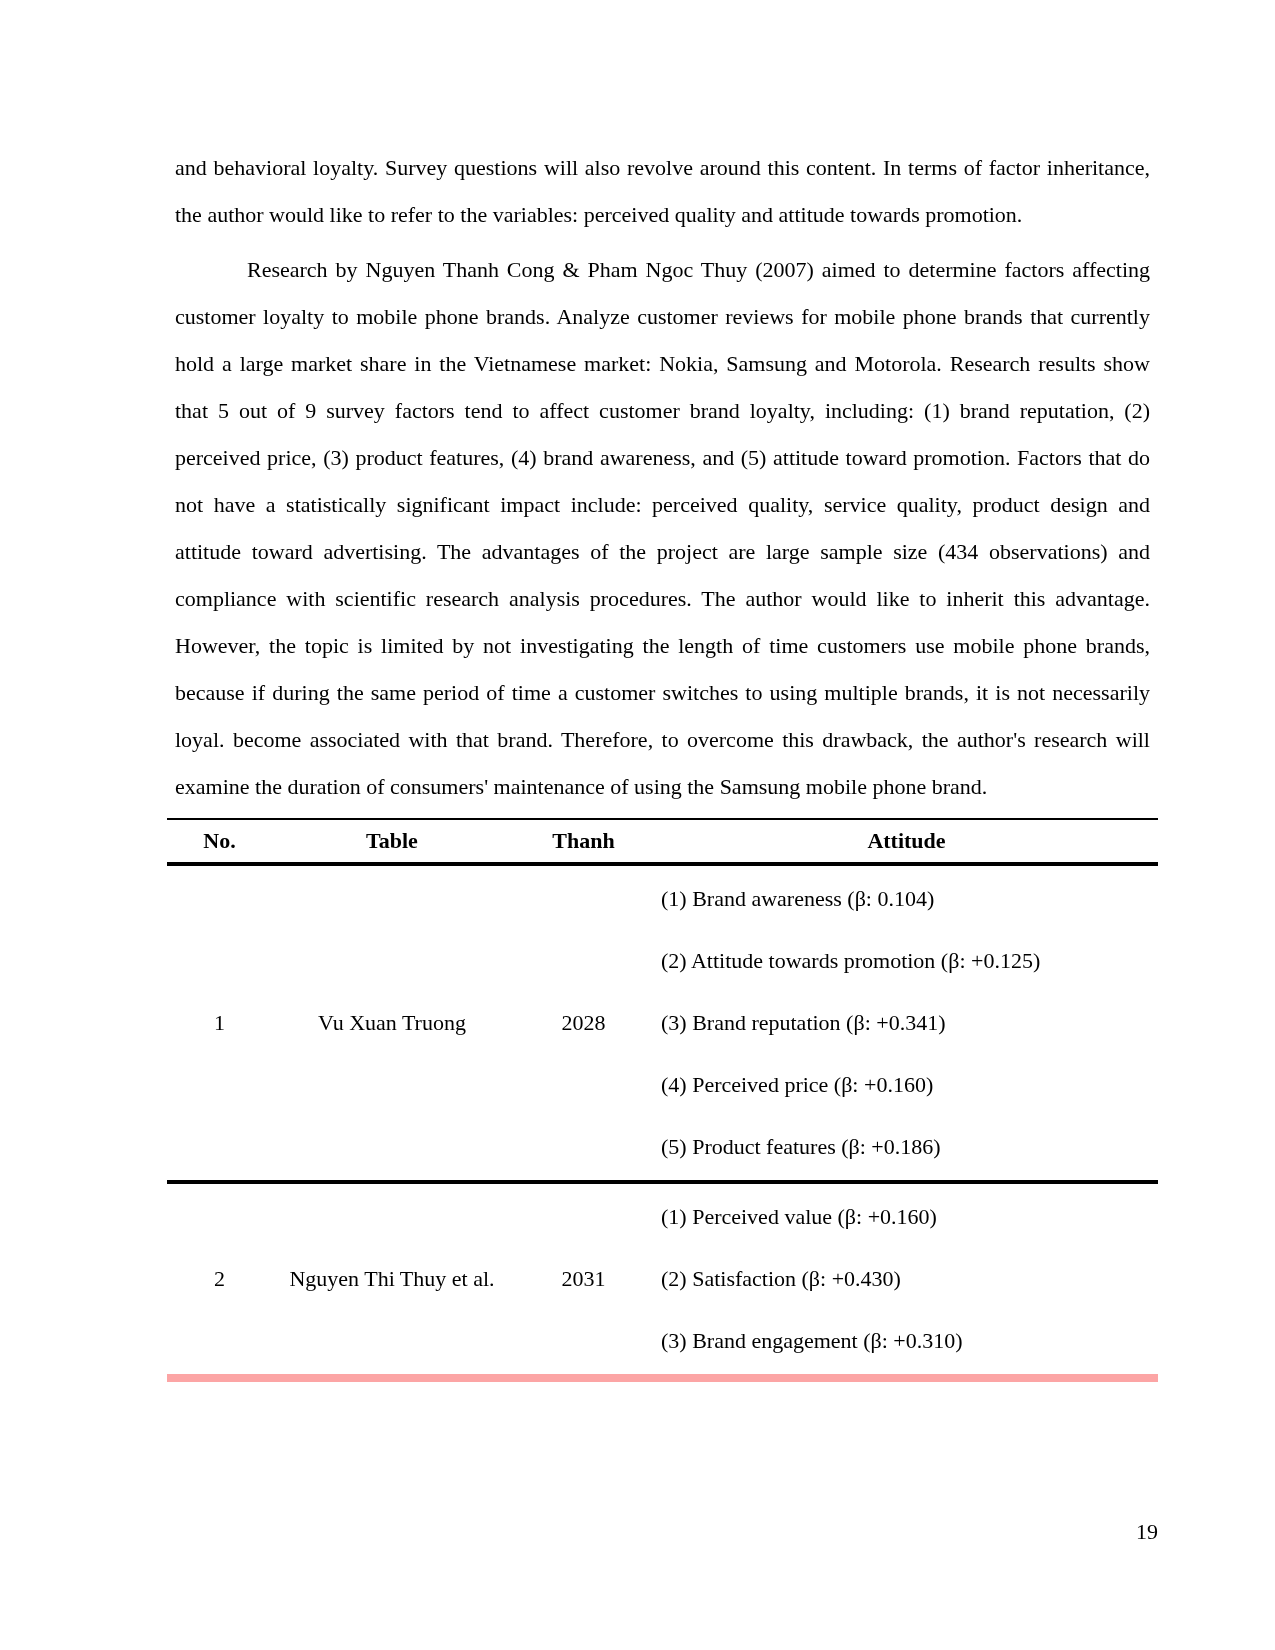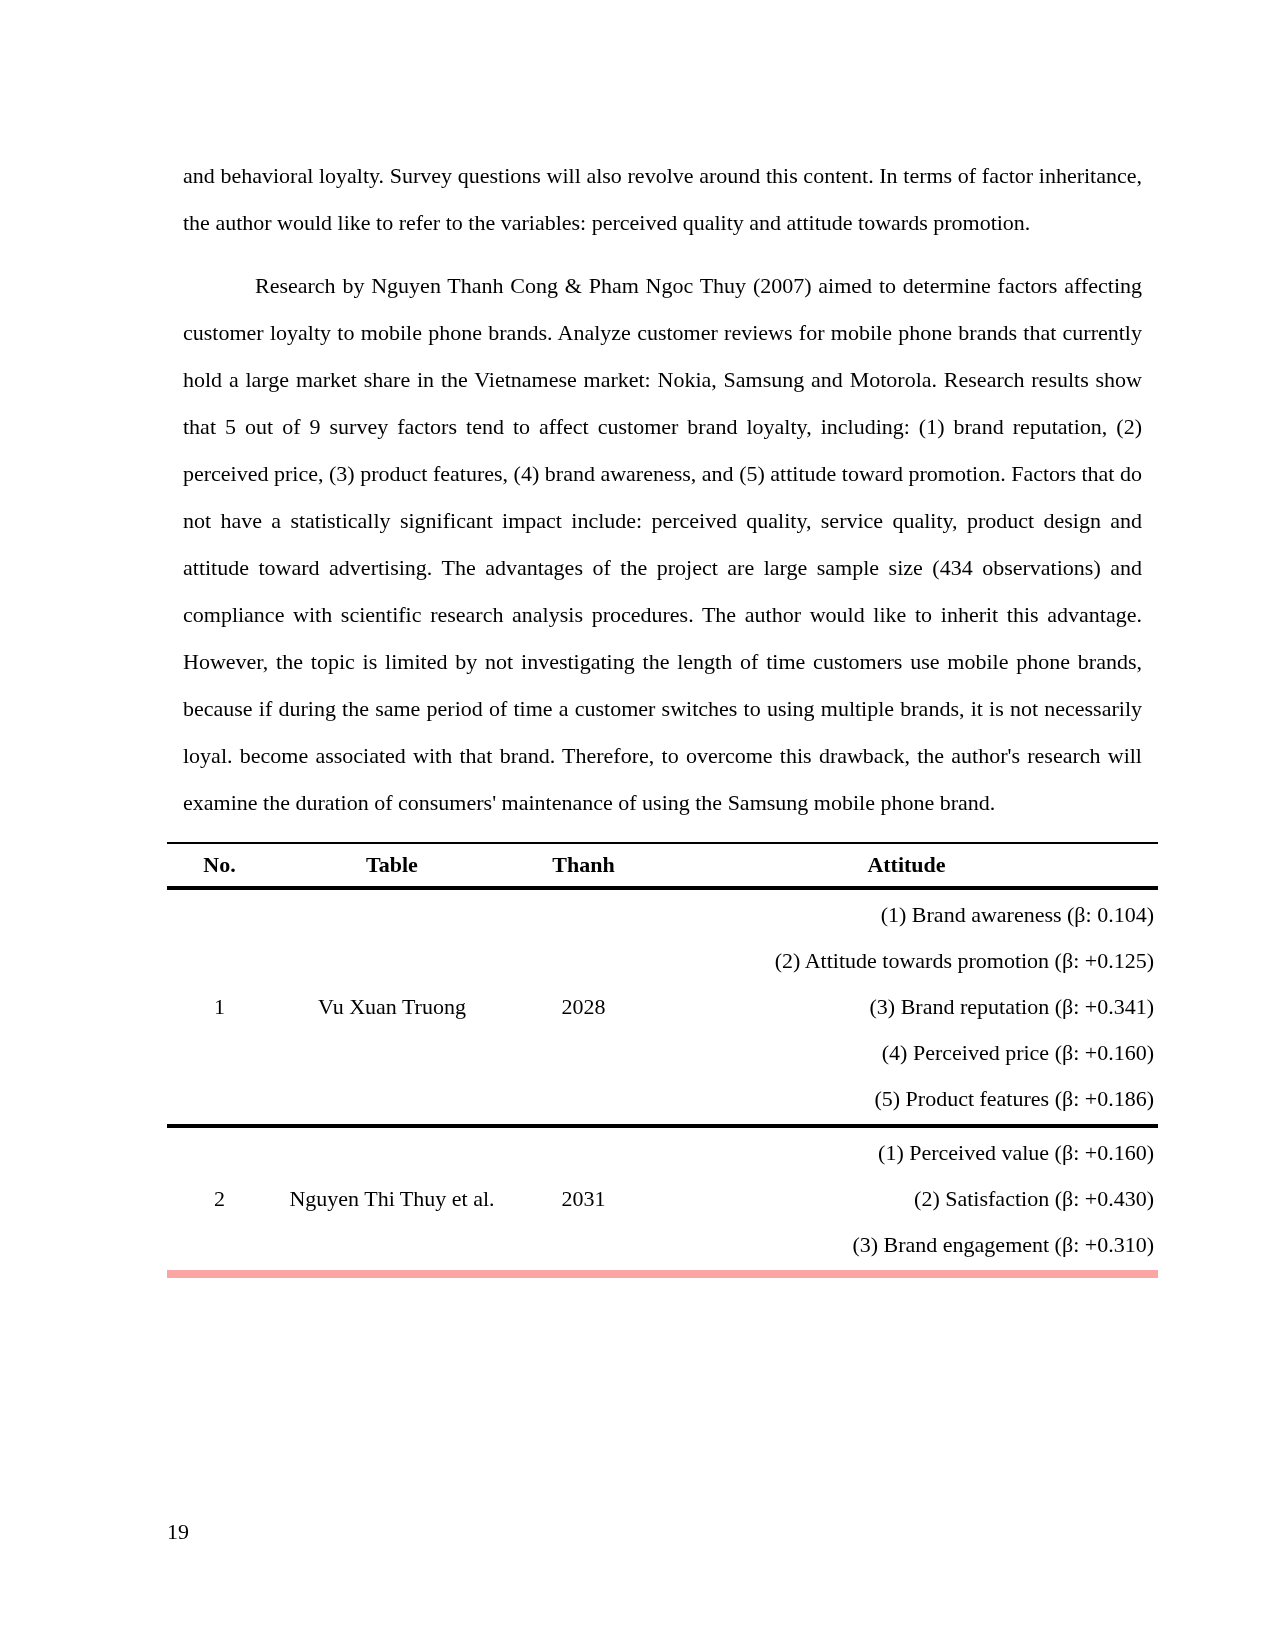--- a/index.html
+++ b/index.html
@@ -15,21 +15,21 @@
     color: #000000;
     overflow: hidden;
   }
   .content {
     position: absolute;
     left: 167px;
     top: 136px;
     width: 991px;
   }
   p.body-par {
-    margin: 16px;
+    margin: 8px;
     font-size: 22px;
     line-height: 47px;
     text-align: justify;
   }
   p.body-par.indent {
     text-indent: 72px;
   }
   p.table-caption {
     margin: 0;
     font-size: 22px;
@@ -57,32 +57,32 @@
     border-bottom: 4px solid #000000;
   }
   table.lit-table td {
     font-size: 22px;
     text-align: center;
     vertical-align: middle;
     line-height: 46px;
     padding: 0;
   }
   table.lit-table td.results-cell {
-    text-align: right;
+    text-align: left;
     white-space: pre-line;
     padding: 2px 4px 2px 6px;
-    line-height: 46px;
+    line-height: 62px;
     margin-left: 20px;
   }
   .page-number {
     position: absolute;
     left: 167px;
     top: 1519px;
     width: 991px;
-    text-align: left;
+    text-align: right;
     font-size: 22px;
     line-height: 26px;
   }
 </style>
 </head>
 <body>
 
 <div class="content">
 
   <p class="body-par">and behavioral loyalty. Survey questions will also revolve around this content. In terms of factor inheritance, the author would like to refer to the variables: perceived quality and attitude towards promotion.</p>

